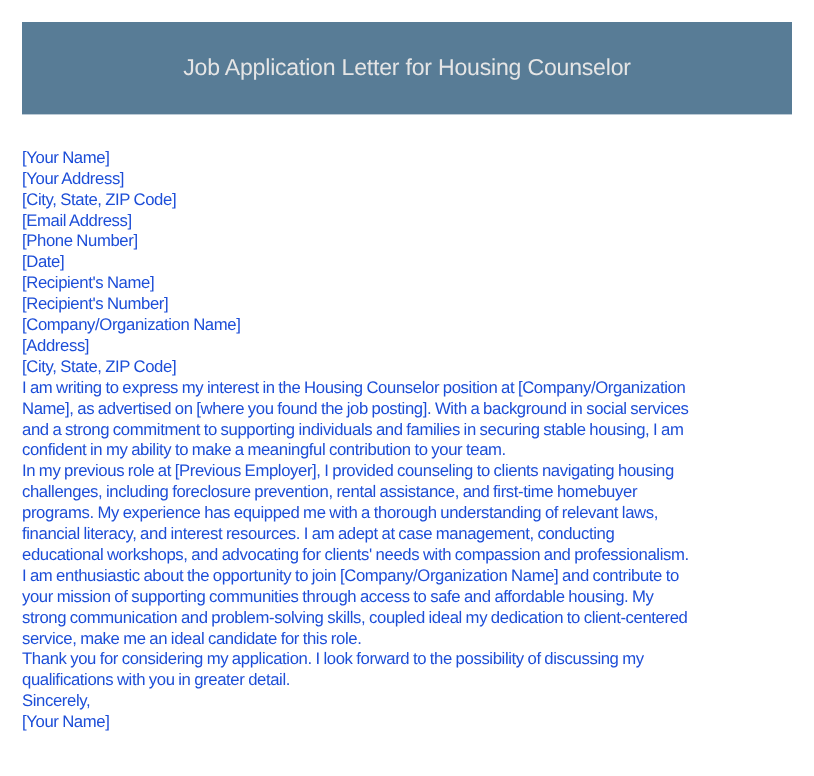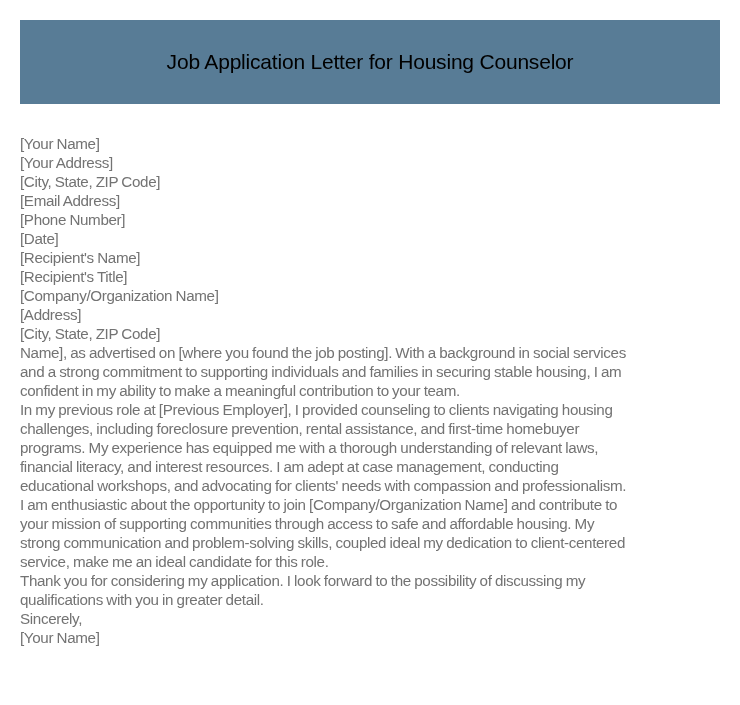--- a/index.html
+++ b/index.html
@@ -3,53 +3,54 @@
   <meta charset="utf-8">
   <style>
     html, body { margin: 0; padding: 0; background: #ffffff; }
     body { width: 740px; height: 705px; position: relative; overflow: hidden; }
     .header {
       position: absolute; left: 20px; top: 20px; width: 700px; height: 84px;
       background: #587c96;
       display: flex; align-items: center; justify-content: center;
     }
     .header h1 {
-      margin: 0; color: #000000; font-weight: normal;
+      margin: 0; color: #e5e5e5; font-weight: normal;
       font-family: "Liberation Sans", sans-serif; font-size: 21px;
       letter-spacing: -0.2px;
     }
     .letter {
       position: absolute; left: 20px; top: 134px; width: 712px;
       font-family: "Liberation Sans", sans-serif; font-size: 15.2px;
-      line-height: 19px; color: #737373; letter-spacing: -0.35px;
+      line-height: 19px; color: #1d4ed8; letter-spacing: -0.35px;
       word-spacing: -0.5px;
     }
     .letter div { white-space: nowrap; }
   </style>
 </head>
 <body>
 
 <div class="header">
   <h1>Job Application Letter for Housing Counselor</h1>
 </div>
 
 <div class="letter">
   <div>[Your Name]</div>
   <div>[Your Address]</div>
   <div>[City, State, ZIP Code]</div>
   <div>[Email Address]</div>
   <div>[Phone Number]</div>
   <div>[Date]</div>
   <div>[Recipient's Name]</div>
-  <div>[Recipient's Title]</div>
+  <div>[Recipient's Number]</div>
   <div>[Company/Organization Name]</div>
   <div>[Address]</div>
   <div>[City, State, ZIP Code]</div>
 
   <div>
+    <div>I am writing to express my interest in the Housing Counselor position at [Company/Organization</div>
     <div>Name], as advertised on [where you found the job posting]. With a background in social services</div>
     <div>and a strong commitment to supporting individuals and families in securing stable housing, I am</div>
     <div>confident in my ability to make a meaningful contribution to your team.</div>
   </div>
   <div>
     <div>In my previous role at [Previous Employer], I provided counseling to clients navigating housing</div>
     <div>challenges, including foreclosure prevention, rental assistance, and first-time homebuyer</div>
     <div>programs. My experience has equipped me with a thorough understanding of relevant laws,</div>
     <div>financial literacy, and interest resources. I am adept at case management, conducting</div>
     <div>educational workshops, and advocating for clients' needs with compassion and professionalism.</div>

